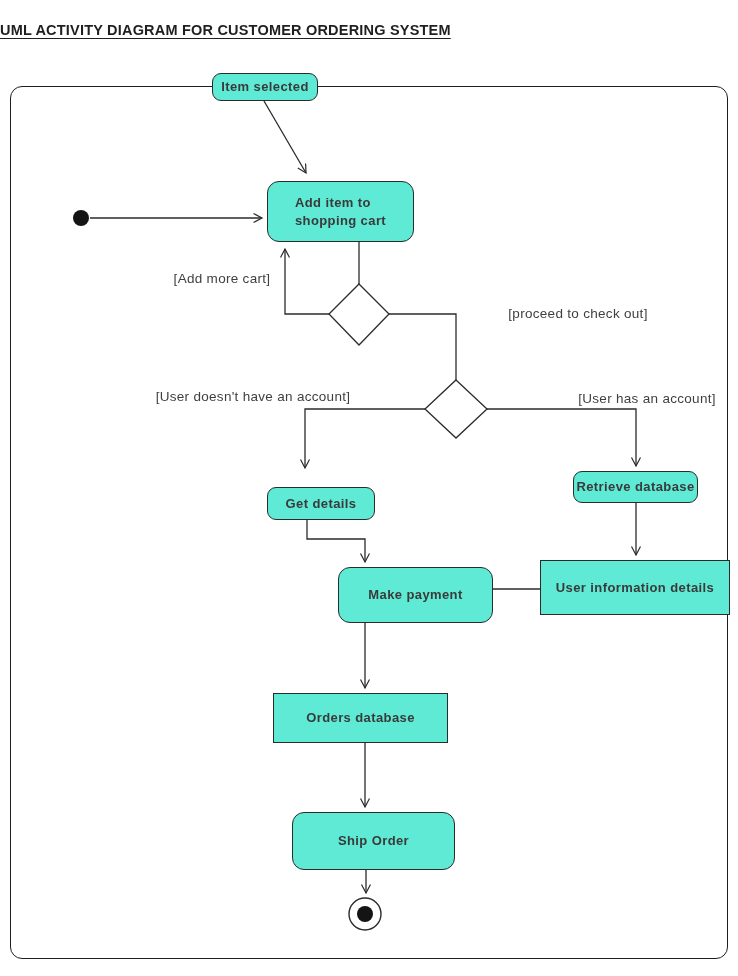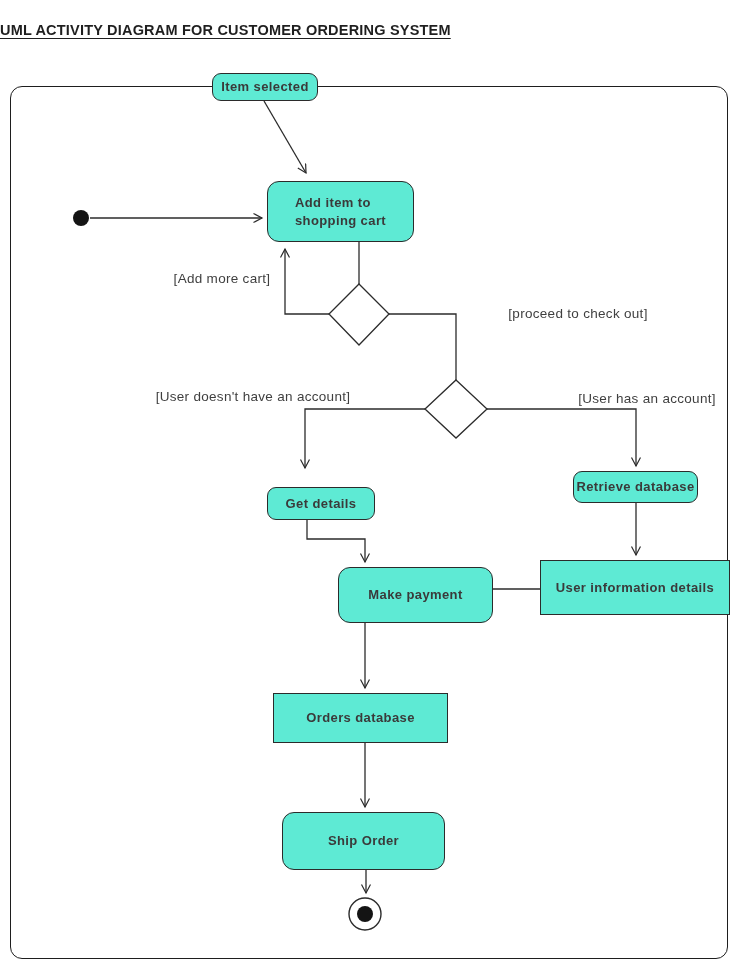--- a/index.html
+++ b/index.html
@@ -31,21 +31,21 @@
     position:absolute; font-size:13.5px; letter-spacing:0.3px; color:#3f3f3f;
     text-align:center; z-index:3; white-space:nowrap;
   }
   #n-item-selected { left:212px; top:73px;  width:106px; height:28px; }
   #n-add-item      { left:267px; top:181px; width:147px; height:61px; }
   #n-get-details   { left:255px; top:487px; width:108px; height:33px;margin-left:12px; }
   #n-retrieve      { left:573px; top:471px; width:125px; height:32px; }
   #n-make-payment  { left:290px; top:567px; width:155px; height:56px;margin-left:48px; }
   #n-user-info-db  { left:540px; top:560px; width:190px; height:55px; }
   #n-orders-db     { left:273px; top:693px; width:175px; height:50px; }
-  #n-ship-order    { left:282px; top:812px; width:163px; height:58px; }
+  #n-ship-order    { left:292px; top:812px; width:163px; height:58px; }
   #g-add-more      { left:160px; top:271px; width:124px; }
   #g-proceed       { left:496px; top:306px; width:164px; }
   #g-no-account    { left:148px; top:389px; width:210px; }
   #g-has-account   { left:572px; top:391px; width:150px; }
 </style>
 </head>
 <body>
 
 <div class="canvas">
 

